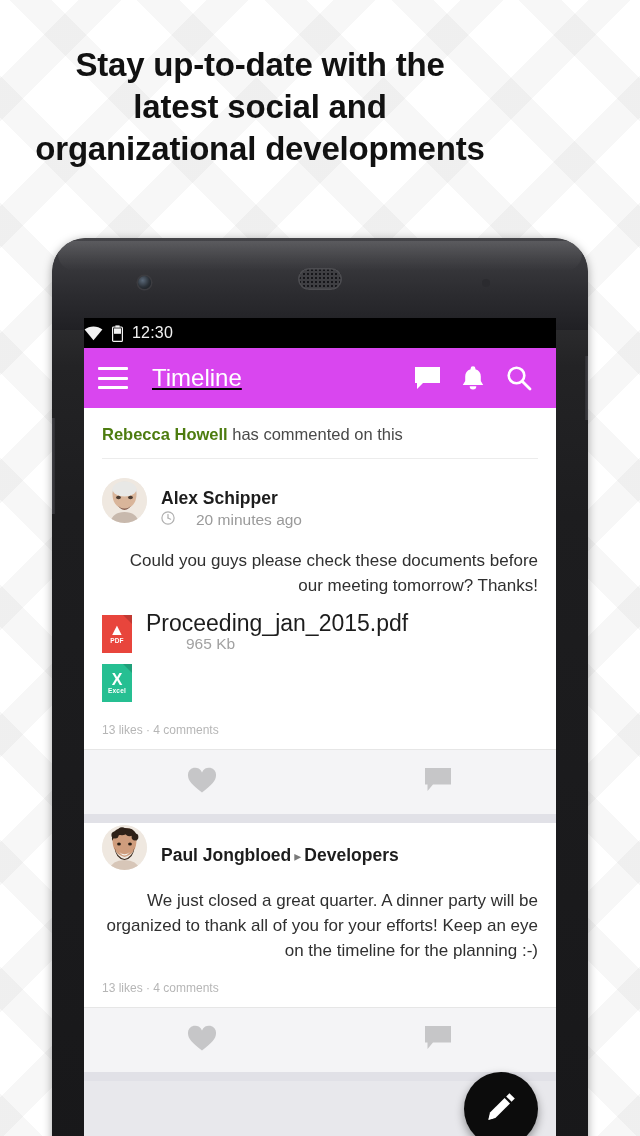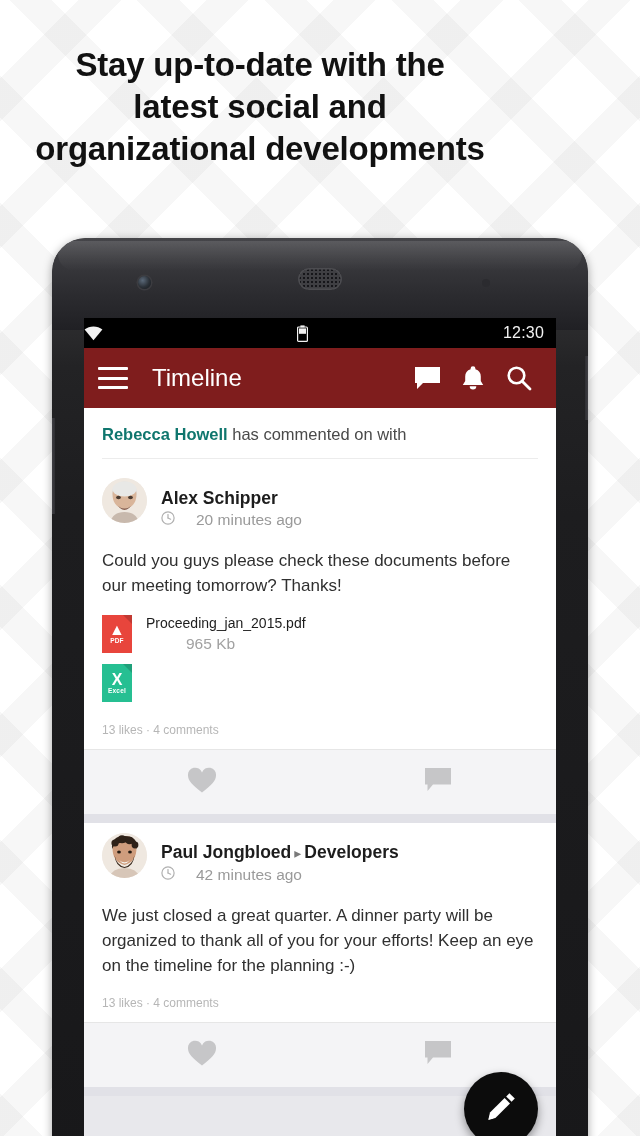--- a/index.html
+++ b/index.html
@@ -124,39 +124,40 @@
     background: #ffffff;
     overflow: hidden;
   }
 
   
   #status-bar {
     height: 30px;
     background: #000000;
     display: flex;
     align-items: center;
-    justify-content: space-between;
+    justify-content: flex-start;
     padding-right: 12px;
     gap: 9px;
   }
   #status-bar .sb-icon { display: flex; align-items: center; }
   #clock {
     color: #f2f2f2;
     font-size: 16px;
     letter-spacing: 0.2px;
   }
 
   
   #app-bar {
     height: 60px;
-    background: #7f1d1d;
+    background: #d946ef;
     display: flex;
     align-items: center;
     padding: 0 14px;
     box-shadow: 0 1px 3px rgba(0,0,0,0.4);
+    text-decoration: underline;
   }
   #hamburger {
     width: 30px; height: 22px;
     display: flex; flex-direction: column; justify-content: space-between;
     cursor: pointer;
     flex: none;
   }
   #hamburger span { display:block; height: 3px; background:#ffffff; border-radius: 1px; }
   #app-title {
     color: #ffffff;
@@ -184,21 +185,21 @@
   }
   .card-body { padding: 0 18px; }
 
   .context-line {
     font-size: 16.5px;
     color: #4a4a4a;
     padding: 16px 0 14px 0;
     border-bottom: 1px solid #ececec;
     line-height: 20px;
   }
-  .context-line b { color: #0f766e; font-weight: bold; }
+  .context-line b { color: #4d7c0f; font-weight: bold; }
 
   .post-head {
     display: flex;
     align-items: center;
     padding: 12px 0 6px 0;
   }
   .avatar {
     width: 45px; height: 45px;
     border-radius: 50%;
     flex: none;
@@ -224,20 +225,21 @@
     line-height: 20px;
     margin-top: 1px;
   }
 
   .post-text {
     font-size: 17px;
     line-height: 25px;
     color: #303030;
     padding: 12px 0 4px 0;
     white-space: pre-line;
+    text-align: right;
   }
 
   .attachments { padding: 6px 0 2px 0; }
   .attachment {
     display: flex;
     align-items: center;
     padding: 5px 0;
     cursor: pointer;
   }
   .file-icon {
@@ -255,21 +257,21 @@
     position: absolute;
     top: 0; right: 0;
     width: 0; height: 0;
     border-left: 9px solid transparent;
     border-top: 9px solid rgba(0,0,0,0.16);
   }
   .file-icon .glyph { font-size: 16px; font-weight: bold; line-height: 15px; }
   .file-icon .ext { font-size: 6.5px; font-weight: bold; line-height: 8px; letter-spacing: 0.2px; }
   .file-info { min-width: 0; }
   .file-name {
-    font-size: 14px;
+    font-size: 23px;
     color: #1d1d1d;
     line-height: 21px;
   }
   .file-size {
     font-size: 15.5px;
     color: #a2a2a2;
     line-height: 20px;
     margin-left: 40px;
   }
 
@@ -374,21 +376,21 @@
           <line x1="16.2" y1="16.2" x2="24" y2="24" stroke="#ffffff" stroke-width="2.8" stroke-linecap="round"></line>
         </svg>
       </div>
     </div>
 
     <div id="feed">
 
       <div class="card">
         <div class="card-body">
           <div class="context-line">
-            <b>Rebecca Howell</b><span> has commented on with</span>
+            <b>Rebecca Howell</b><span> has commented on this</span>
           </div>
 
           <div class="post-head">
             <div class="avatar">
               <svg width="45" height="45" viewBox="0 0 45 45">
                 <circle cx="22.5" cy="22.5" r="22.5" fill="#efe8e0"></circle>
                 <ellipse cx="22.5" cy="15" rx="12.5" ry="11.5" fill="#e2e2e0"></ellipse>
                 <path d="M10.5 16 a12 11 0 0 1 24 0 q0 13 -12 15 q-12 -2 -12 -15 Z" fill="#d9b59a"></path>
                 <ellipse cx="22.5" cy="11" rx="12" ry="7.5" fill="#e8e8e6"></ellipse>
                 <ellipse cx="16.5" cy="19.5" rx="2.4" ry="1.7" fill="#4a3a30"></ellipse>
@@ -477,30 +479,20 @@
                 <ellipse cx="28" cy="19" rx="1.9" ry="1.5" fill="#241a12"></ellipse>
                 <path d="M12.5 22 q2 10 10 12 q8 -2 10 -12 q-1 12 -10 13 q-9 -1 -10 -13 Z" fill="#3a2a1e"></path>
                 <path d="M17 27 q5.5 4.5 11 0 q-5.5 7 -11 0 Z" fill="#f2efe9"></path>
                 <path d="M7 45 q3 -10 15.5 -10 q12.5 0 15.5 10 Z" fill="#d7c6b8"></path>
               </svg>
             </div>
             <div class="post-meta">
               <div class="author">
                 <span>Paul Jongbloed</span><span class="sep">▸</span><span>Developers</span>
               </div>
-              <div class="timestamp">
-                <span>
-                  <svg width="14" height="14" viewBox="0 0 14 14">
-                    <circle cx="7" cy="7" r="6.1" fill="none" stroke="#b0b0b0" stroke-width="1.2"></circle>
-                    <line x1="7" y1="7" x2="7" y2="3.6" stroke="#b0b0b0" stroke-width="1.2" stroke-linecap="round"></line>
-                    <line x1="7" y1="7" x2="9.6" y2="8.2" stroke="#b0b0b0" stroke-width="1.2" stroke-linecap="round"></line>
-                  </svg>
-                </span>
-                <span>42 minutes ago</span>
-              </div>
             </div>
           </div>
 
           <div class="post-text">We just closed a great quarter. A dinner party will be organized to thank all of you for your efforts! Keep an eye on the timeline for the planning :-)</div>
 
           <div class="stats">13 likes · 4 comments</div>
         </div>
 
         <div class="action-bar">
           <div class="action-btn">

